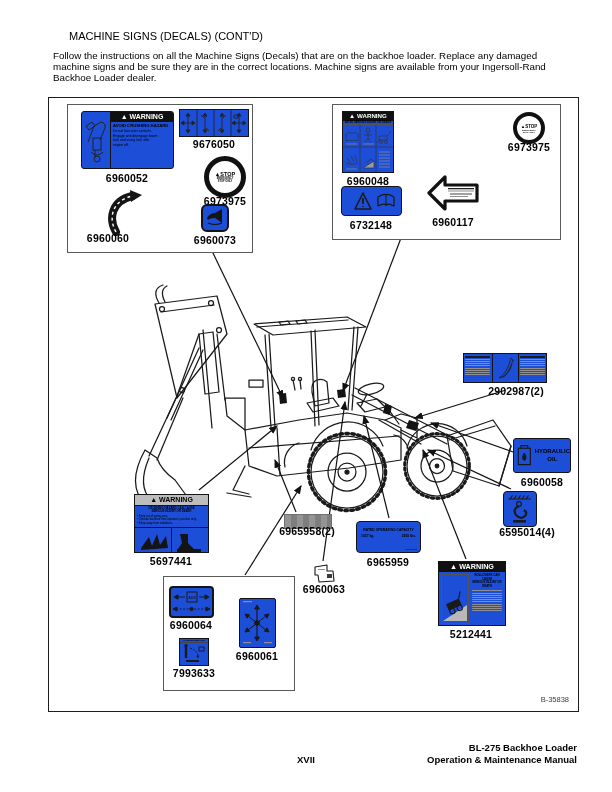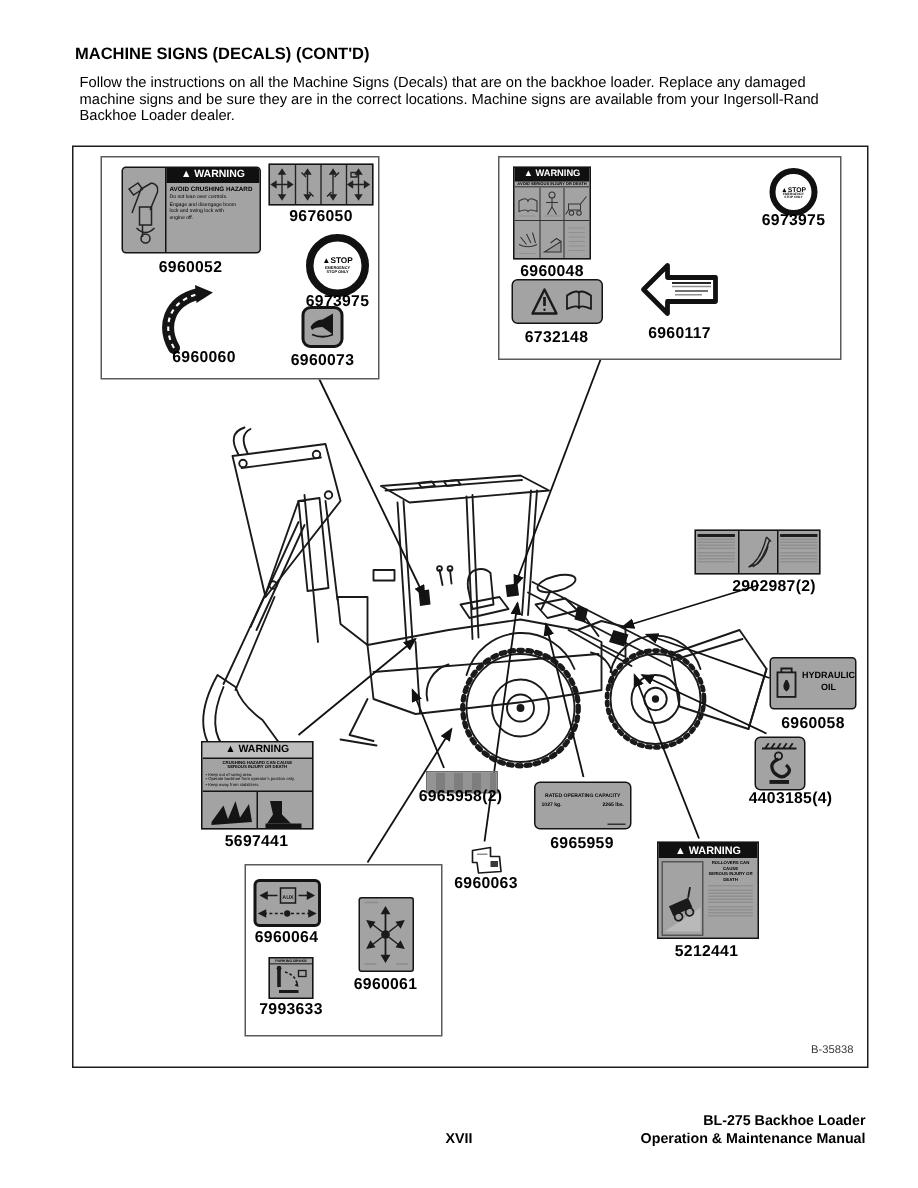--- a/index.html
+++ b/index.html
@@ -1,24 +1,24 @@
 <!DOCTYPE html>
 <html><head>
 <meta charset="utf-8">
 <style>
   html,body{margin:0;padding:0}
   body{width:612px;height:792px;background:#fff;position:relative;overflow:hidden;
        font-family:"Liberation Sans",sans-serif;color:#000;-webkit-font-smoothing:antialiased}
   .abs{position:absolute}
-  .doc-title{position:absolute;left:50px;top:30px;font-size:11px;font-weight:bold}
+  .doc-title{position:absolute;left:69px;top:30px;font-size:11px;font-weight:normal}
   .intro{position:absolute;left:53px;top:50px;width:510px;font-size:9.8px;line-height:11px}
   .figbox{position:absolute;left:48px;top:97px;width:529px;height:613px;border:1.2px solid #1d1d1d;background:#fff}
   .gbox{position:absolute;border:1px solid #5a5a5a;background:#fff;z-index:2}
   .plbl{position:absolute;font-weight:bold;font-size:10.5px;text-align:center;letter-spacing:.2px;z-index:3;white-space:nowrap}
-  .decal{position:absolute;background:#a3a3a3;border:1.2px solid #141414;box-sizing:border-box;z-index:3;overflow:hidden}
+  .decal{position:absolute;background:#1d4ed8;border:1.2px solid #141414;box-sizing:border-box;z-index:3;overflow:hidden}
   .whdr{background:#101010;color:#fff;font-weight:bold;text-align:center}
   .grayhdr{background:#bdbdbd;color:#000;font-weight:bold;text-align:center}
   .mt{letter-spacing:0}
   .bars i{display:block;height:1px;background:#8f8f8f;margin:1.2px 1.4px;border-radius:.5px}
   .bars i.b{background:#1c1c1c;height:1.4px}
   .stopc{position:absolute;border-radius:50%;background:#fff;display:flex;flex-direction:column;align-items:center;justify-content:center;z-index:3;box-sizing:border-box;text-align:center}
   svg{display:block}
   .linesvg{position:absolute;left:0;top:0;z-index:1}
   .footer-page{position:absolute;left:0;top:754px;width:612px;text-align:center;font-weight:bold;font-size:9.5px}
   .footer-right{position:absolute;right:35px;top:742px;text-align:right;font-weight:bold;font-size:9.5px;line-height:12px}
@@ -188,21 +188,21 @@
   </div>
   <div class="plbl" style="left:141px;top:97px;width:70px">6973975</div>
 
   <div class="abs" style="left:55px;top:91px;width:40px;height:47px;z-index:3">
     <svg width="40" height="47" viewBox="0 0 40 47">
       <path d="M12,43 C4,29 8,12 28,7" stroke="#151515" stroke-width="8" fill="none" stroke-linecap="round"></path>
       <path d="M12,43 C4,29 8,12 28,7" stroke="#fff" stroke-width="1.4" fill="none" stroke-dasharray="3 3"></path>
       <path d="M26,1 L38,6 L27,13 Z" fill="#151515"></path>
     </svg>
   </div>
-  <div class="plbl" style="left:52px;top:134px;width:70px">6960060</div>
+  <div class="plbl" style="left:24px;top:134px;width:70px">6960060</div>
 
   <div class="decal" style="left:152px;top:106px;width:28px;height:28px;border-width:2.5px;border-radius:6px">
     <svg width="23" height="23" viewBox="0 0 23 23">
       <path d="M4,12 Q7,7 12,7 L19,3 L19,17 L12,12 Q7,12 5,14 Z" fill="#151515"></path>
       <path d="M5,17 Q12,20 19,17" stroke="#151515" stroke-width="1.2" fill="none"></path>
     </svg>
   </div>
   <div class="plbl" style="left:131px;top:136px;width:70px">6960073</div>
 
   <div class="gbox" style="left:283px;top:6px;width:227px;height:134px"></div>
@@ -327,21 +327,21 @@
   <div class="decal" style="left:454px;top:393px;width:34px;height:36px;border-radius:4px;border-width:1.5px">
     <svg width="31" height="33" viewBox="0 0 31 33">
       <g stroke="#1a1a1a" fill="none" stroke-width="1.2">
         <path d="M4,7 h23 M6,7 l2.5,-3.5 M10,7 l2.5,-3.5 M14,7 l2.5,-3.5 M18,7 l2.5,-3.5 M22,7 l2.5,-3.5"></path>
         <circle cx="15" cy="12" r="2.4"></circle>
         <path d="M15,14 q-7,3 -3,9 q5,5 9,1 q3,-3 -1,-6" stroke-width="2.2"></path>
       </g>
       <rect x="9" y="28" width="13" height="2.6" fill="#1a1a1a"></rect>
     </svg>
   </div>
-  <div class="plbl" style="left:436px;top:428px;width:84px">4403185(4)</div>
+  <div class="plbl" style="left:436px;top:428px;width:84px">6595014(4)</div>
 
   <div class="abs" style="left:235px;top:416px;width:46px;height:13px;z-index:3;border:.5px solid #6f6f6f;background:repeating-linear-gradient(90deg,#949494 0 6px,#7e7e7e 6px 12px)"></div>
   <div class="plbl" style="left:216px;top:427px;width:84px">6965958(2)</div>
 
   <div class="decal" style="left:307px;top:423px;width:65px;height:32px;border-radius:4px;border-width:1.5px;padding:3px 4px;box-sizing:border-box">
     <div class="mt" style="font-size:3.4px;font-weight:bold;text-align:center;margin-top:3px">RATED OPERATING CAPACITY</div>
     <div style="display:flex;justify-content:space-between;font-size:3.4px;font-weight:bold;margin-top:2px">
       <span>1027 kg.</span>
       <span>2265 lbs.</span>
     </div>

